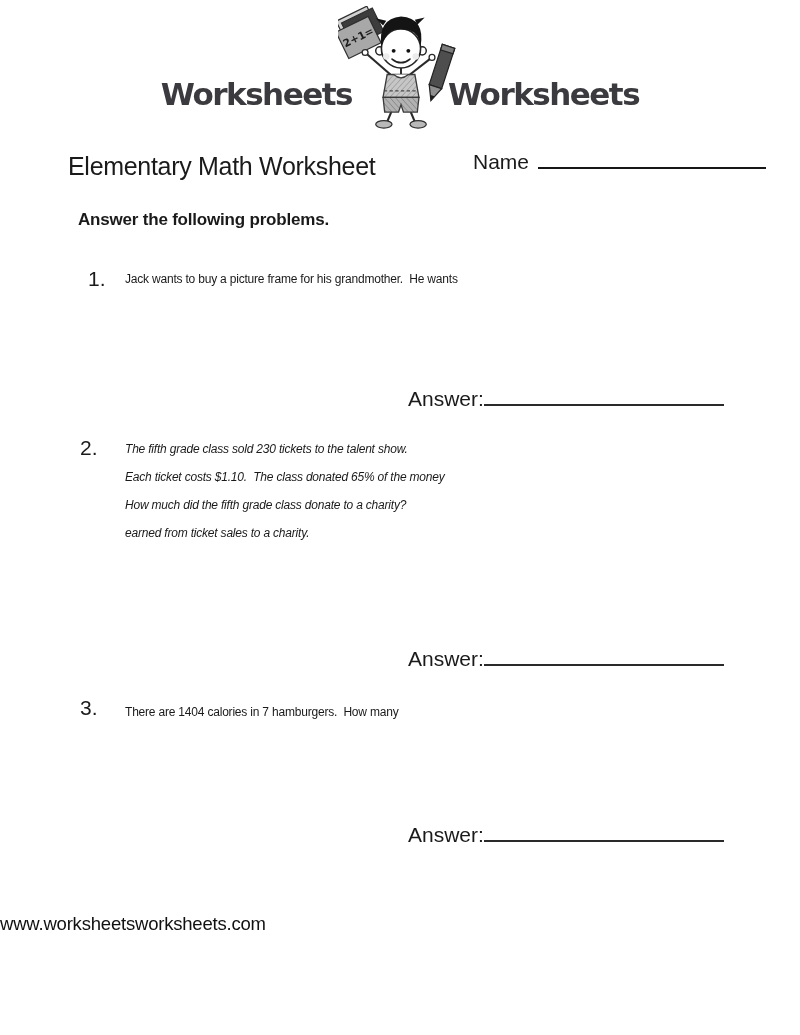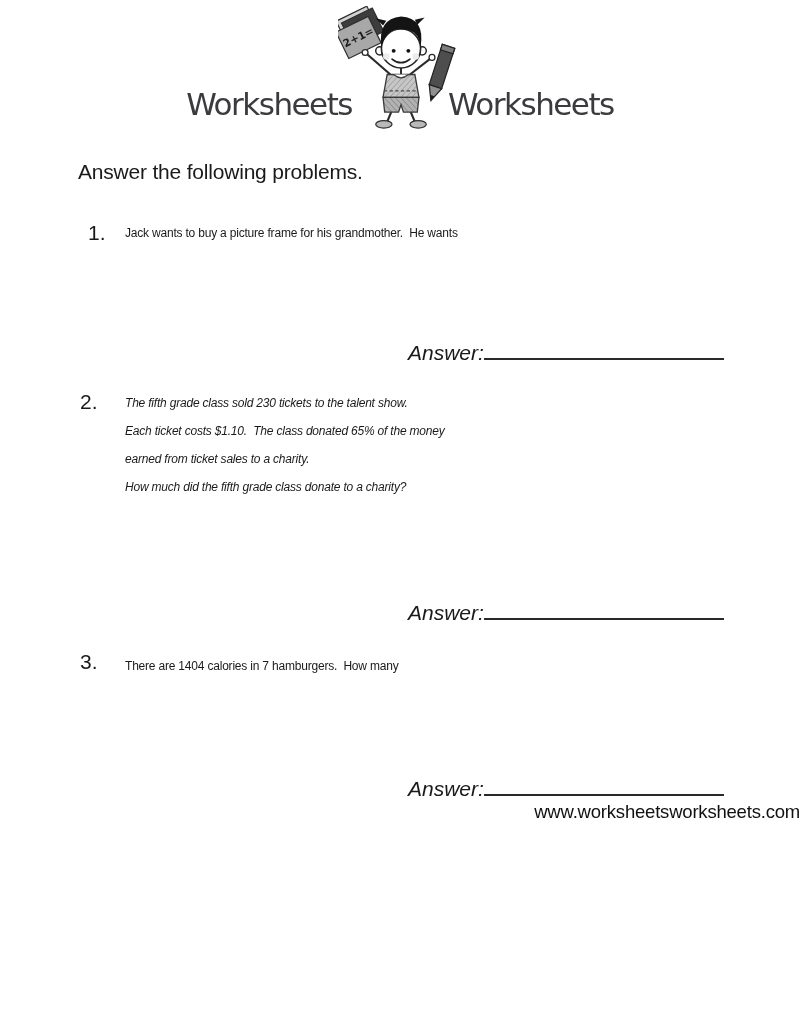--- a/index.html
+++ b/index.html
@@ -6,59 +6,59 @@
   html,body { background:#ffffff; }
   .page {
     position:relative; width:800px; height:1035px; margin:0 auto;
     background:#ffffff; overflow:hidden;
     font-family:"Liberation Sans", sans-serif; color:#1a1a1a;
   }
 
   
   .logo-row { display:flex; justify-content:center; align-items:flex-end; margin-top:6px; height:124px; }
   .logo-word {
-    font-family:"DejaVu Sans", sans-serif; font-weight:400; font-size:31px;
-    letter-spacing:-1.5px; color:#3b3b3f; line-height:1; margin-bottom:10px;
+    font-family:"DejaVu Sans", sans-serif; font-weight:700; font-size:31px;
+    letter-spacing:-1.5px; color:#3b3b3f; line-height:1; margin-bottom:20px;
   }
   .logo-word.left  { margin-right:-14px; }
   .logo-word.right { margin-left:-16px; }
   .mascot { width:126px; height:124px; position:relative; z-index:1; flex:none; }
 
   
   .title-row { display:flex; justify-content:space-between; align-items:flex-start;
                margin-top:22px; padding:0 34px 0 68px; }
   .page-title { font-size:25px; font-weight:400; line-height:28px; letter-spacing:-0.3px; }
   .name-field { font-size:21px; display:flex; align-items:baseline; margin-top:-6px; }
   .name-line  { display:inline-block; width:228px; height:1.1em;
                 border-bottom:2px solid #161616; margin-left:9px; }
 
   
-  .instruction { margin:30px 0 0 78px; font-size:21px; letter-spacing:-0.2px; }
+  .instruction { margin:30px 0 0 78px; font-size:17px; letter-spacing:-0.2px;font-weight:bold; }
 
   
   .problem { display:flex; padding-left:80px; }
   .problem .num { font-size:21px; width:45px; flex:none; line-height:25px; }
   .problem .text { font-size:12px; line-height:27px; letter-spacing:-0.2px; }
   .problem-line { white-space:pre-wrap; }
   #p1 { margin-top:36px; }
   #p1 .num { padding-left:8px; }
   #p2 { margin-top:24px; }
   #p2 .text { line-height:28px;font-style:italic; }
   #p3 { margin-top:24px; }
   #p3 .text { line-height:30px; padding-top:2px; }
 
   
-  .answer-row { margin-left:408px; font-size:21px; display:flex; align-items:baseline;font-style:italic; }
+  .answer-row { margin-left:408px; font-size:21px; display:flex; align-items:baseline; }
   .answer-line { display:inline-block; width:240px; height:1em; border-bottom:2px solid #2a2a2a; }
   #ans1 { margin-top:92px; }
   #ans2 { margin-top:98px; }
   #ans3 { margin-top:94px; }
 
   
-  .footer { text-align:right; font-size:18.5px; color:#111; letter-spacing:-0.2px; }
+  .footer { margin-top:66px; text-align:left; font-size:18.5px; color:#111; letter-spacing:-0.2px; }
 </style>
 </head>
 <body>
 
 <div class="page">
 
   <div class="logo-row">
     <span class="logo-word left">Worksheets</span>
 
     <svg class="mascot" viewBox="0 0 150 152" aria-hidden="true">
@@ -111,41 +111,48 @@
       <circle cx="66" cy="55" r="2.4" fill="#111111"></circle>
       <circle cx="84" cy="55" r="2.4" fill="#111111"></circle>
       <circle cx="57" cy="62" r="4" fill="#ececec"></circle>
       <circle cx="93" cy="62" r="4" fill="#ececec"></circle>
       <path d="M64,65 Q75,74 86,65" fill="none" stroke="#222222" stroke-width="2" stroke-linecap="round"></path>
     </svg>
 
     <span class="logo-word right">Worksheets</span>
   </div>
 
+  <div class="title-row">
+    <div class="page-title">Elementary Math Worksheet</div>
+    <div class="name-field">
+      <span>Name</span>
+      <span class="name-line"></span>
+    </div>
+  </div>
 
   <div class="instruction">Answer the following problems.</div>
 
   <div class="problem" id="p1">
     <div class="num">1.</div>
     <div class="text">
       <div class="problem-line">Jack wants to buy a picture frame for his grandmother.  He wants</div>
     </div>
   </div>
   <div class="answer-row" id="ans1">
     <span>Answer:</span>
     <span class="answer-line"></span>
   </div>
 
   <div class="problem" id="p2">
     <div class="num">2.</div>
     <div class="text">
       <div class="problem-line">The fifth grade class sold 230 tickets to the talent show.</div>
       <div class="problem-line">Each ticket costs $1.10.  The class donated 65% of the money</div>
+      <div class="problem-line">How much did the fifth grade class donate to a charity?</div>
       <div class="problem-line">earned from ticket sales to a charity.</div>
-      <div class="problem-line">How much did the fifth grade class donate to a charity?</div>
     </div>
   </div>
   <div class="answer-row" id="ans2">
     <span>Answer:</span>
     <span class="answer-line"></span>
   </div>
 
   <div class="problem" id="p3">
     <div class="num">3.</div>
     <div class="text">

